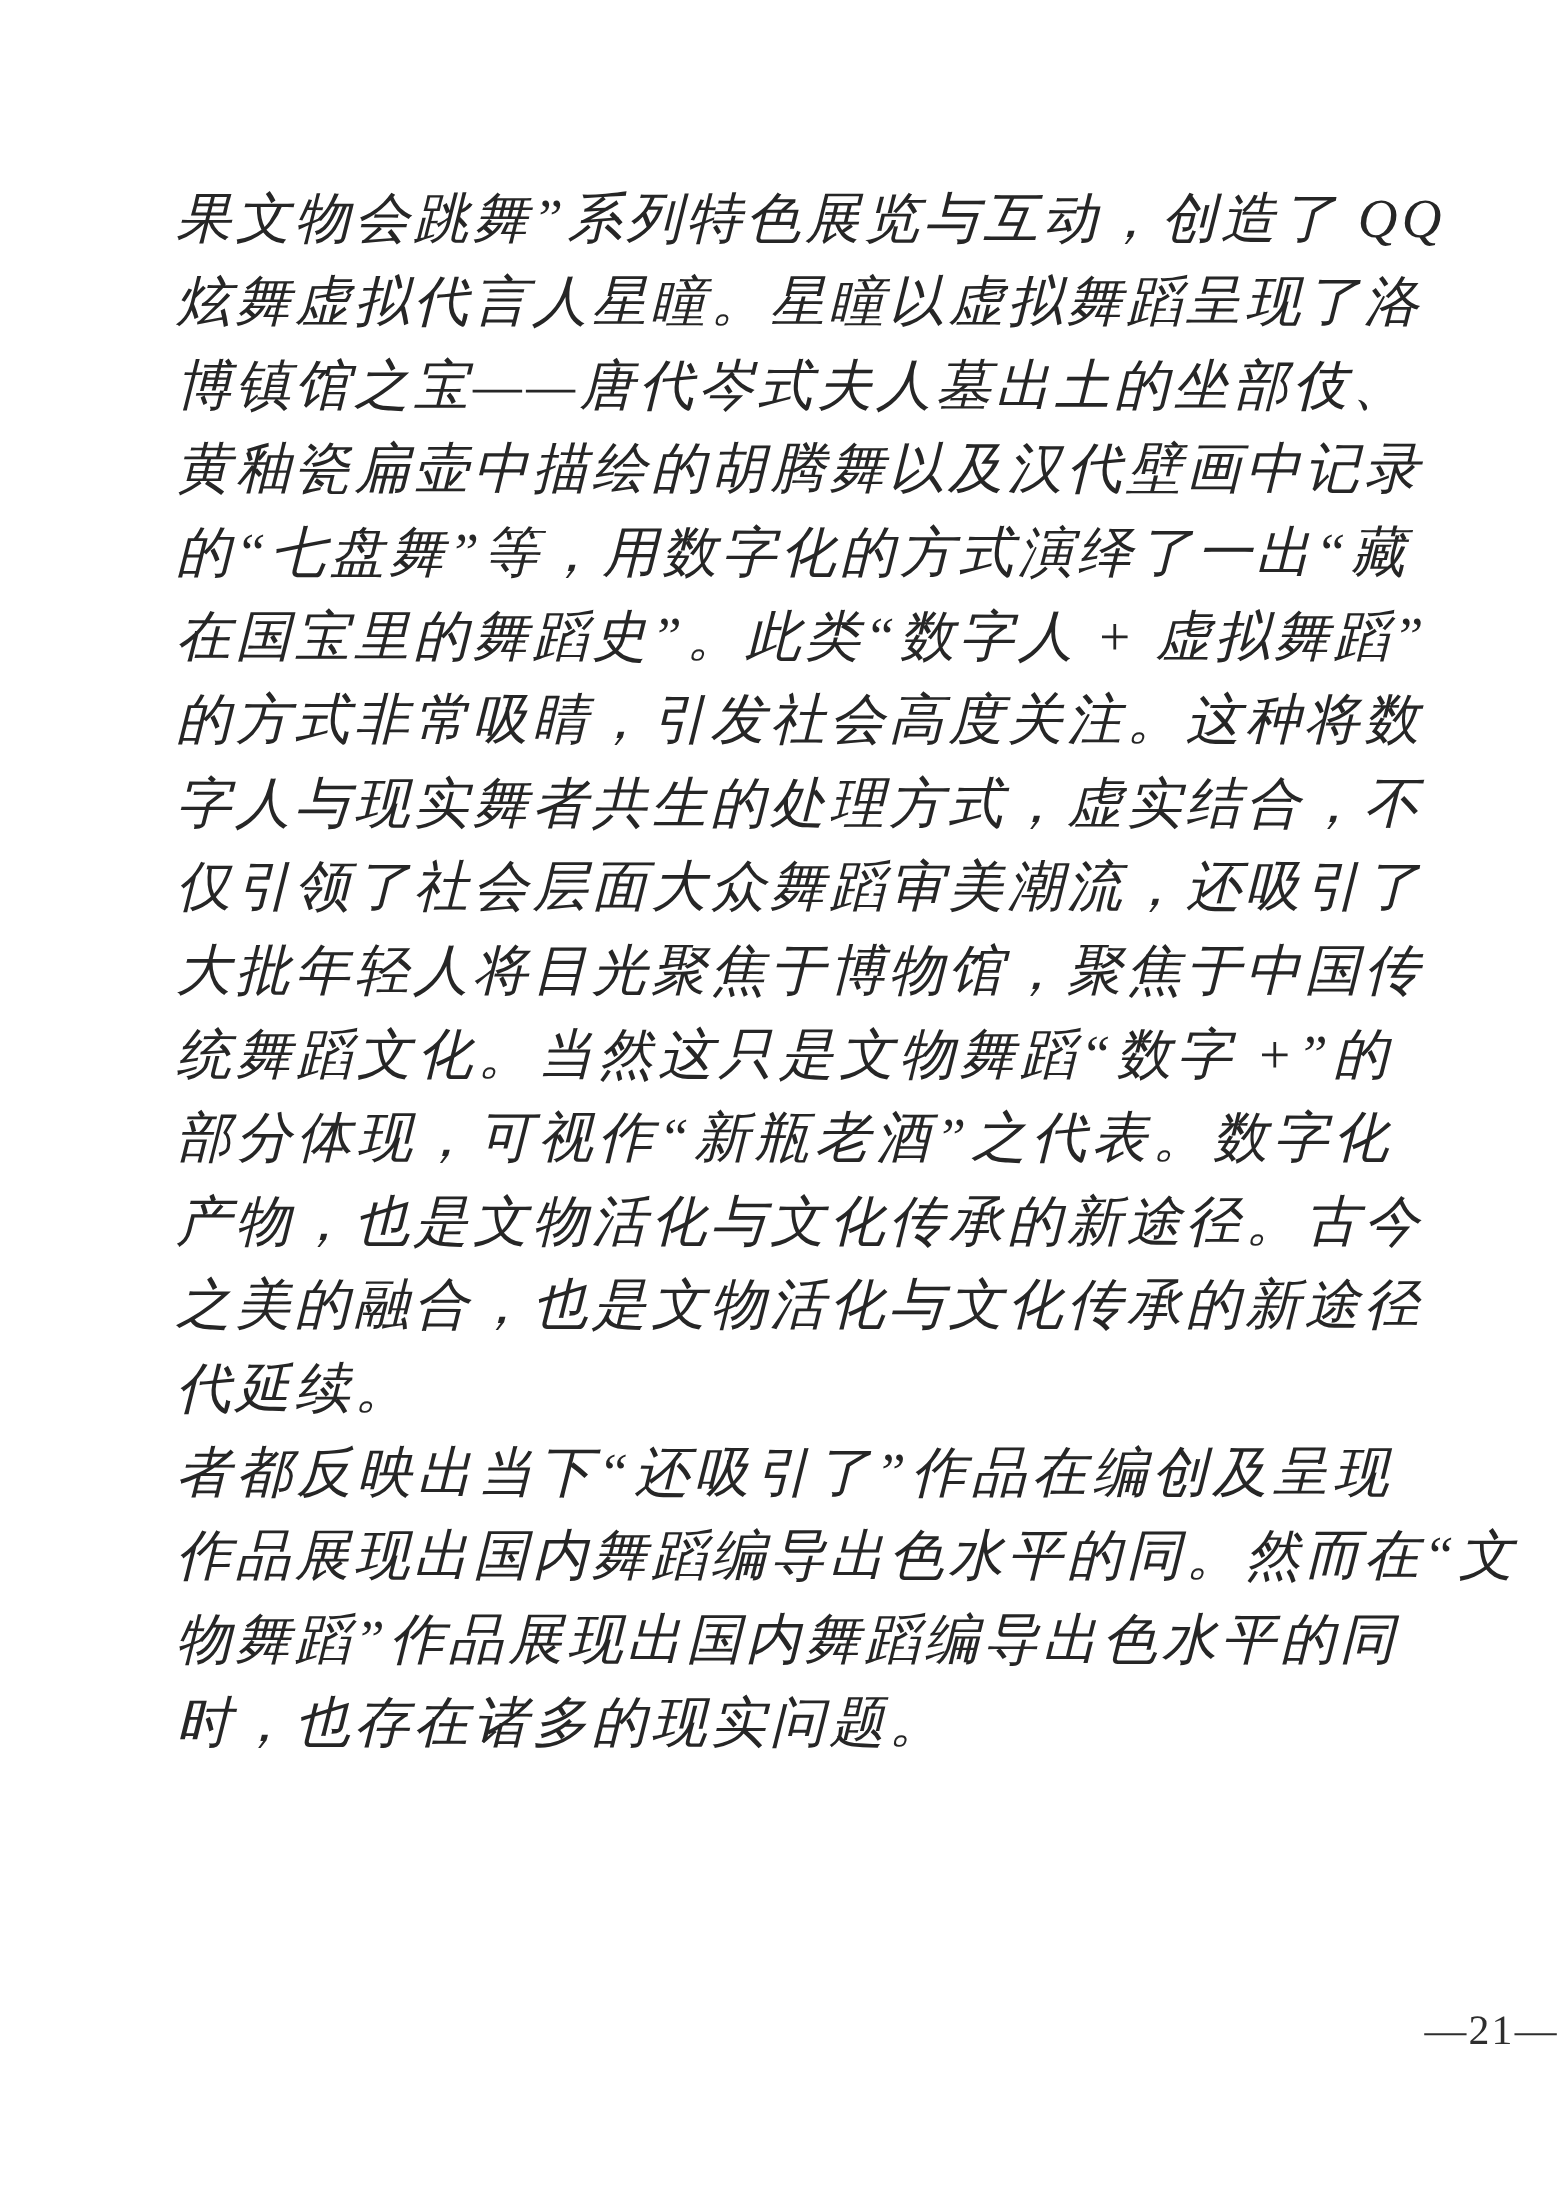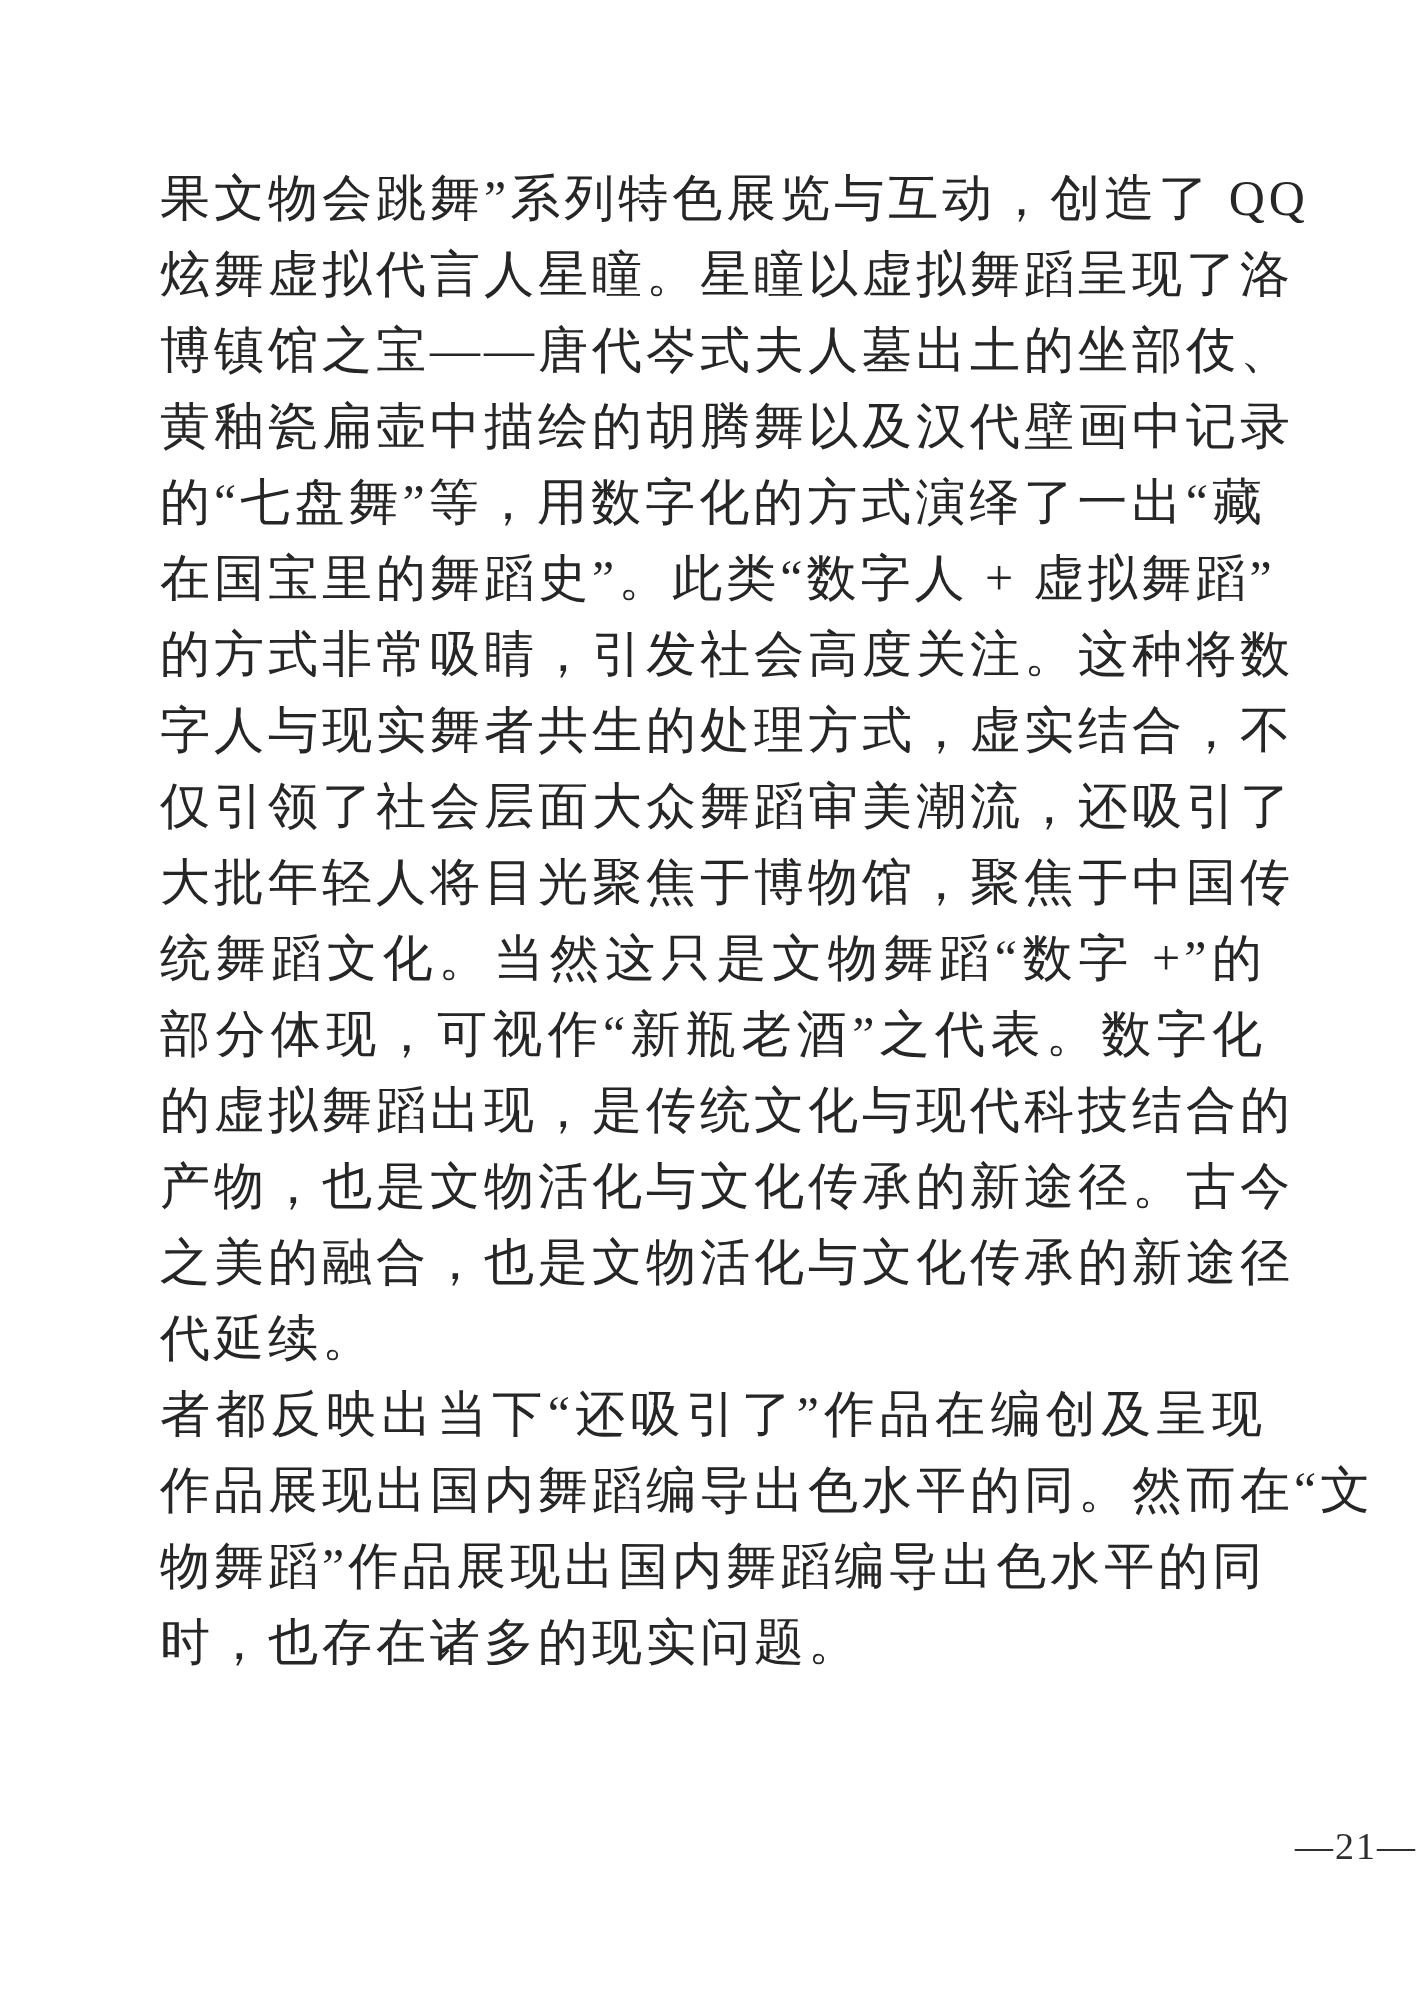--- a/index.html
+++ b/index.html
@@ -14,20 +14,21 @@
     background: #ffffff;
     overflow: hidden;
     font-family: "Liberation Serif", "DejaVu Serif", serif;
     color: #262626;
   }
   .text-block {
     position: absolute;
     left: 160px;
     top: 160px;
     width: 1106px;
+    font-style: italic;
   }
   .text-line {
     height: 76px;
     line-height: 76px;
     font-size: 50px;
     letter-spacing: 4px;
     white-space: nowrap;
     text-align: justify;
     text-align-last: justify;
     font-weight: 400;
@@ -60,21 +61,20 @@
     <div class="text-line">博镇馆之宝——唐代岑式夫人墓出土的坐部伎、</div>
     <div class="text-line">黄釉瓷扁壶中描绘的胡腾舞以及汉代壁画中记录</div>
     <div class="text-line">的“七盘舞”等，用数字化的方式演绎了一出“藏</div>
     <div class="text-line">在国宝里的舞蹈史”。此类“数字人 + 虚拟舞蹈”</div>
     <div class="text-line">的方式非常吸睛，引发社会高度关注。这种将数</div>
     <div class="text-line">字人与现实舞者共生的处理方式，虚实结合，不</div>
     <div class="text-line">仅引领了社会层面大众舞蹈审美潮流，还吸引了</div>
     <div class="text-line">大批年轻人将目光聚焦于博物馆，聚焦于中国传</div>
     <div class="text-line">统舞蹈文化。当然这只是文物舞蹈“数字 +”的</div>
     <div class="text-line">部分体现，可视作“新瓶老酒”之代表。数字化</div>
-    <div class="text-line">的虚拟舞蹈出现，是传统文化与现代科技结合的</div>
     <div class="text-line">产物，也是文物活化与文化传承的新途径。古今</div>
     <div class="text-line">之美的融合，也是文物活化与文化传承的新途径</div>
     <div class="text-line short">代延续。</div>
     <div class="text-line">者都反映出当下“还吸引了”作品在编创及呈现</div>
     <div class="text-line">作品展现出国内舞蹈编导出色水平的同。然而在“文</div>
     <div class="text-line">物舞蹈”作品展现出国内舞蹈编导出色水平的同</div>
     <div class="text-line short">时，也存在诸多的现实问题。</div>
   </div>
   <div class="page-number">—21—</div>
 </div>

